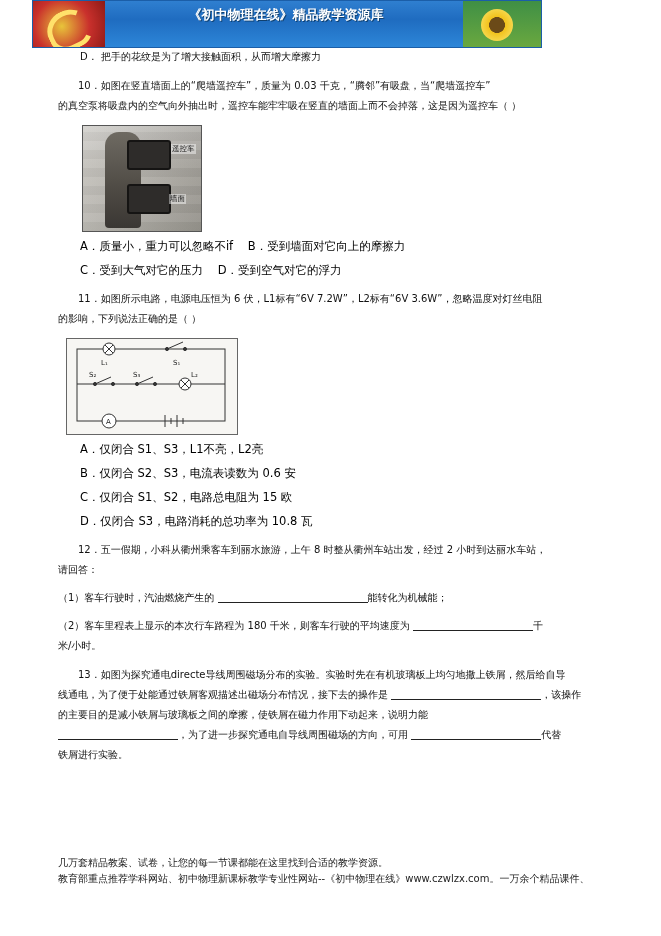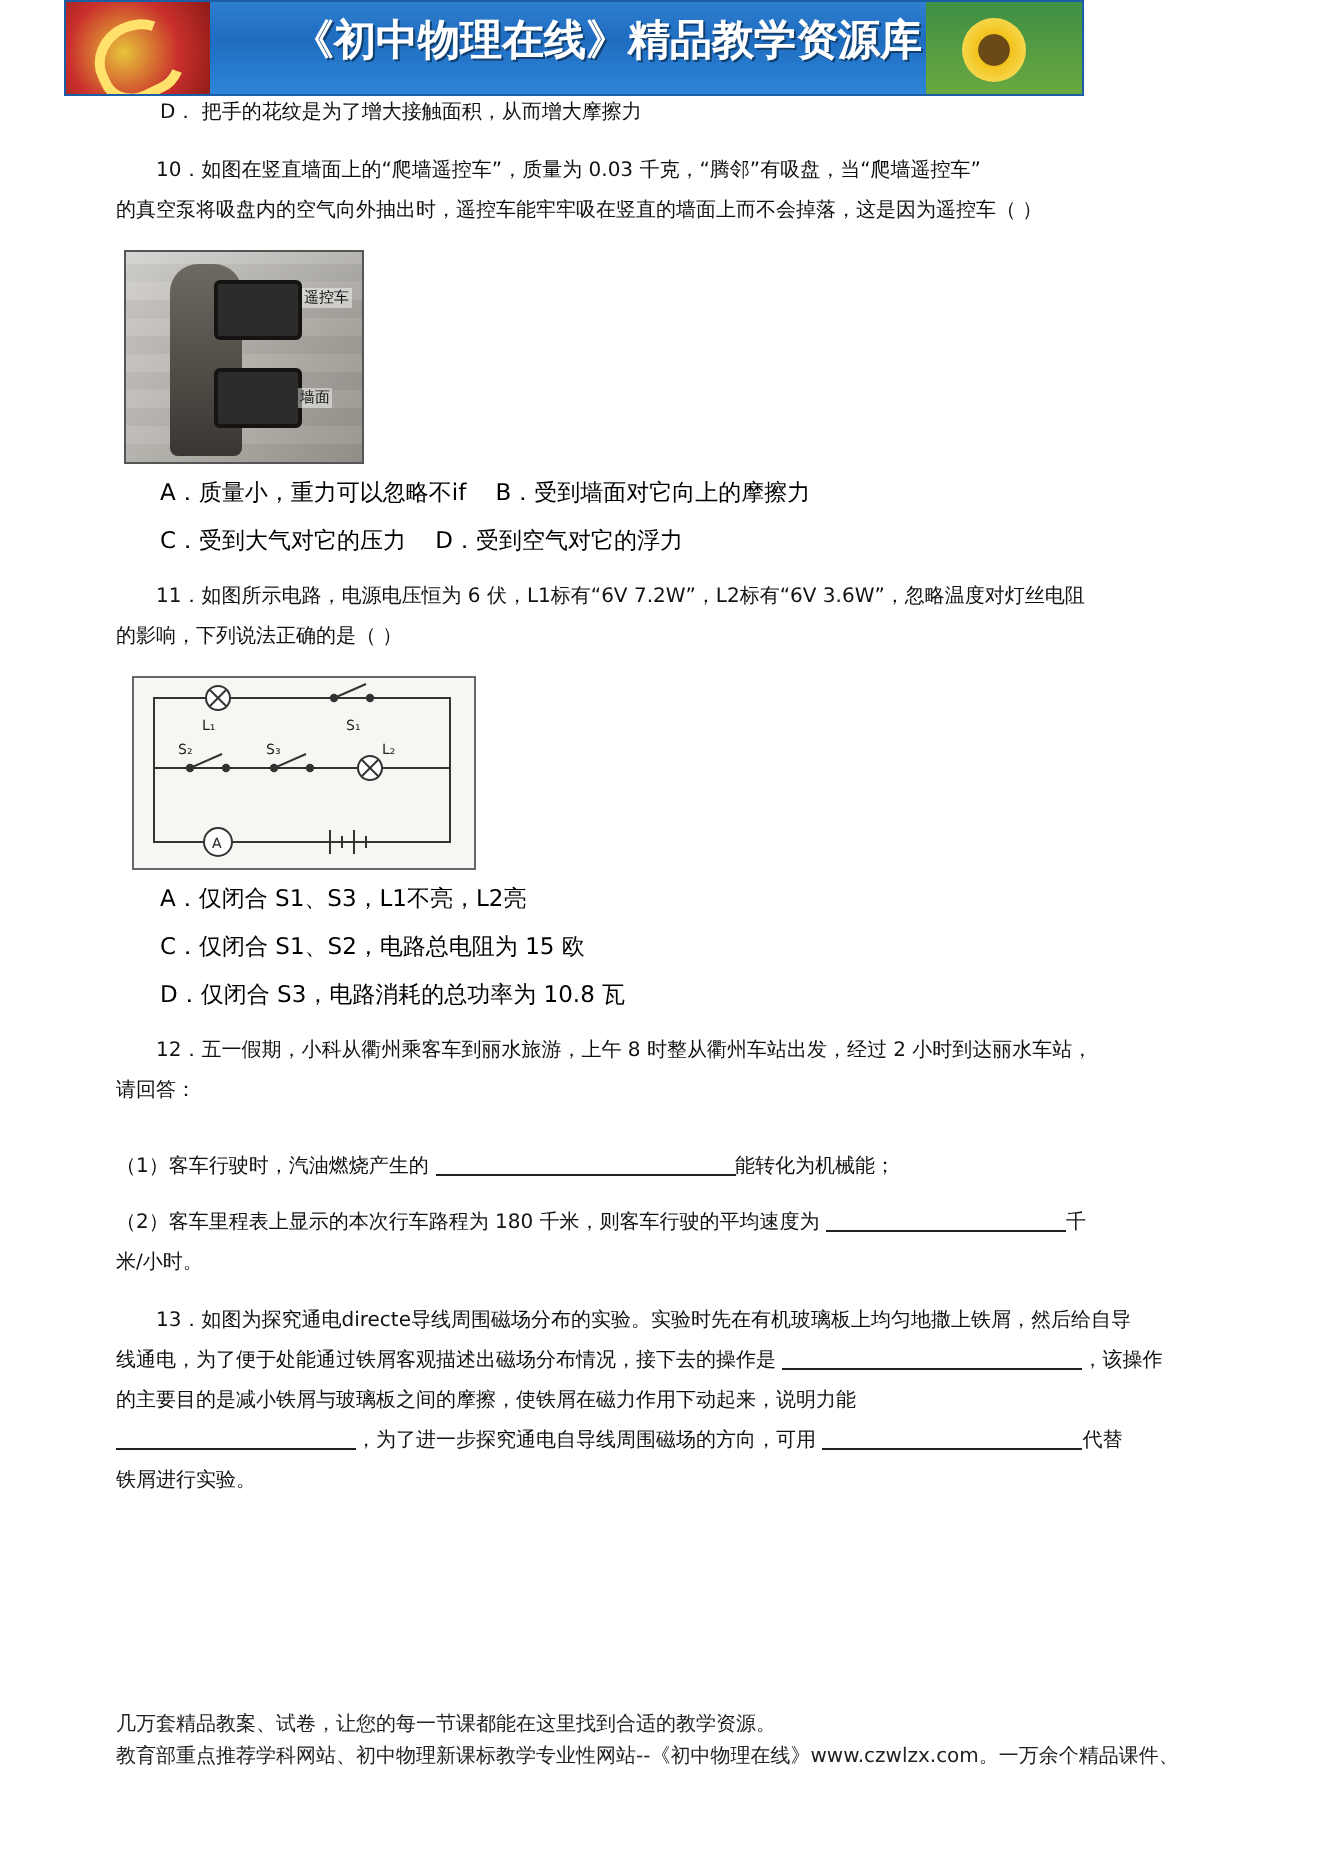--- a/index.html
+++ b/index.html
@@ -65,23 +65,23 @@
     position: absolute;
     left: 18px; top: 8px;
     width: 32px; height: 32px;
     border-radius: 50%;
     background: radial-gradient(circle, #6b4a18 0%, #6b4a18 34%, #f2c21c 36%, #f6d64a 70%, #e0a800 100%);
   }
   .banner-title {
     position: absolute;
     left: 78px; top: 5px;
     width: 350px;
-    text-align: right;
+    text-align: center;
     font-family: "DejaVu Sans", "Liberation Sans", sans-serif;
-    font-size: 21px;
+    font-size: 13px;
     font-weight: bold;
     color: #ffffff;
     letter-spacing: 0px;
     text-shadow: 1px 1px 0 #10406f;
   }
   .banner-url {
     position: absolute;
     left: 78px; top: 26px;
     width: 350px;
     text-align: center;
@@ -127,21 +127,21 @@
   }
   .first-line {
     margin-top: 7px;
     padding-left: 22px;
   }
 
   
   .fig1 {
     width: 118px;
     height: 105px;
-    margin: 9px 0 0 4px;
+    margin: 9px 0 0 24px;
     border: 1px solid #555;
     background: linear-gradient(to bottom, #c9c7c2 0%, #b5b2ab 35%, #a7a49c 100%);
     position: relative;
     overflow: hidden;
   }
   .fig1 .wall {
     position: absolute;
     left: 0; top: 0; right: 0; bottom: 0;
     background:
       linear-gradient(to right, rgba(255,255,255,0.22), rgba(0,0,0,0.10)),
@@ -308,32 +308,35 @@
         <text x="66" y="38" font-size="7" fill="#222" font-family="DejaVu Sans, sans-serif">S₃</text>
         <text x="124" y="38" font-size="7" fill="#222" font-family="DejaVu Sans, sans-serif">L₂</text>
         <text x="39" y="85" font-size="7" fill="#222" font-family="DejaVu Sans, sans-serif">A</text>
       </svg>
     </div>
 
     <div class="opt-row">
       <span class="lbl">A．</span><span>仅闭合 S1、S3，L1不亮，L2亮</span>
     </div>
     <div class="opt-row">
+      <span class="lbl">B．</span><span>仅闭合 S2、S3，电流表读数为 0.6 安</span>
+    </div>
+    <div class="opt-row">
       <span class="lbl">C．</span><span>仅闭合 S1、S2，电路总电阻为 15 欧</span>
     </div>
     <div class="opt-row">
       <span class="lbl">D．</span><span>仅闭合 S3，电路消耗的总功率为 10.8 瓦</span>
     </div>
 
     <div class="line q">
       <span>12．</span><span>五一假期，小科从衢州乘客车到丽水旅游，上午 8 时整从衢州车站出发，经过 2 小时到达丽水车站，</span>
     </div>
     <div class="line">请回答：</div>
 
-    <div class="line" style="margin-top:18px">
+    <div class="line" style="margin-top:8px">
       <span>（1）客车行驶时，汽油燃烧产生的 </span><span class="gap" style="width:150px"></span><span>能转化为机械能；</span>
     </div>
     <div class="line" style="margin-top:8px">
       <span>（2）客车里程表上显示的本次行车路程为 180 千米，则客车行驶的平均速度为 </span><span class="gap" style="width:120px"></span><span>千</span>
     </div>
     <div class="line">米/小时。</div>
 
     <div class="line q">
       <span>13．</span><span>如图为探究通电directe导线周围磁场分布的实验。实验时先在有机玻璃板上均匀地撒上铁屑，然后给自导</span>
     </div>

